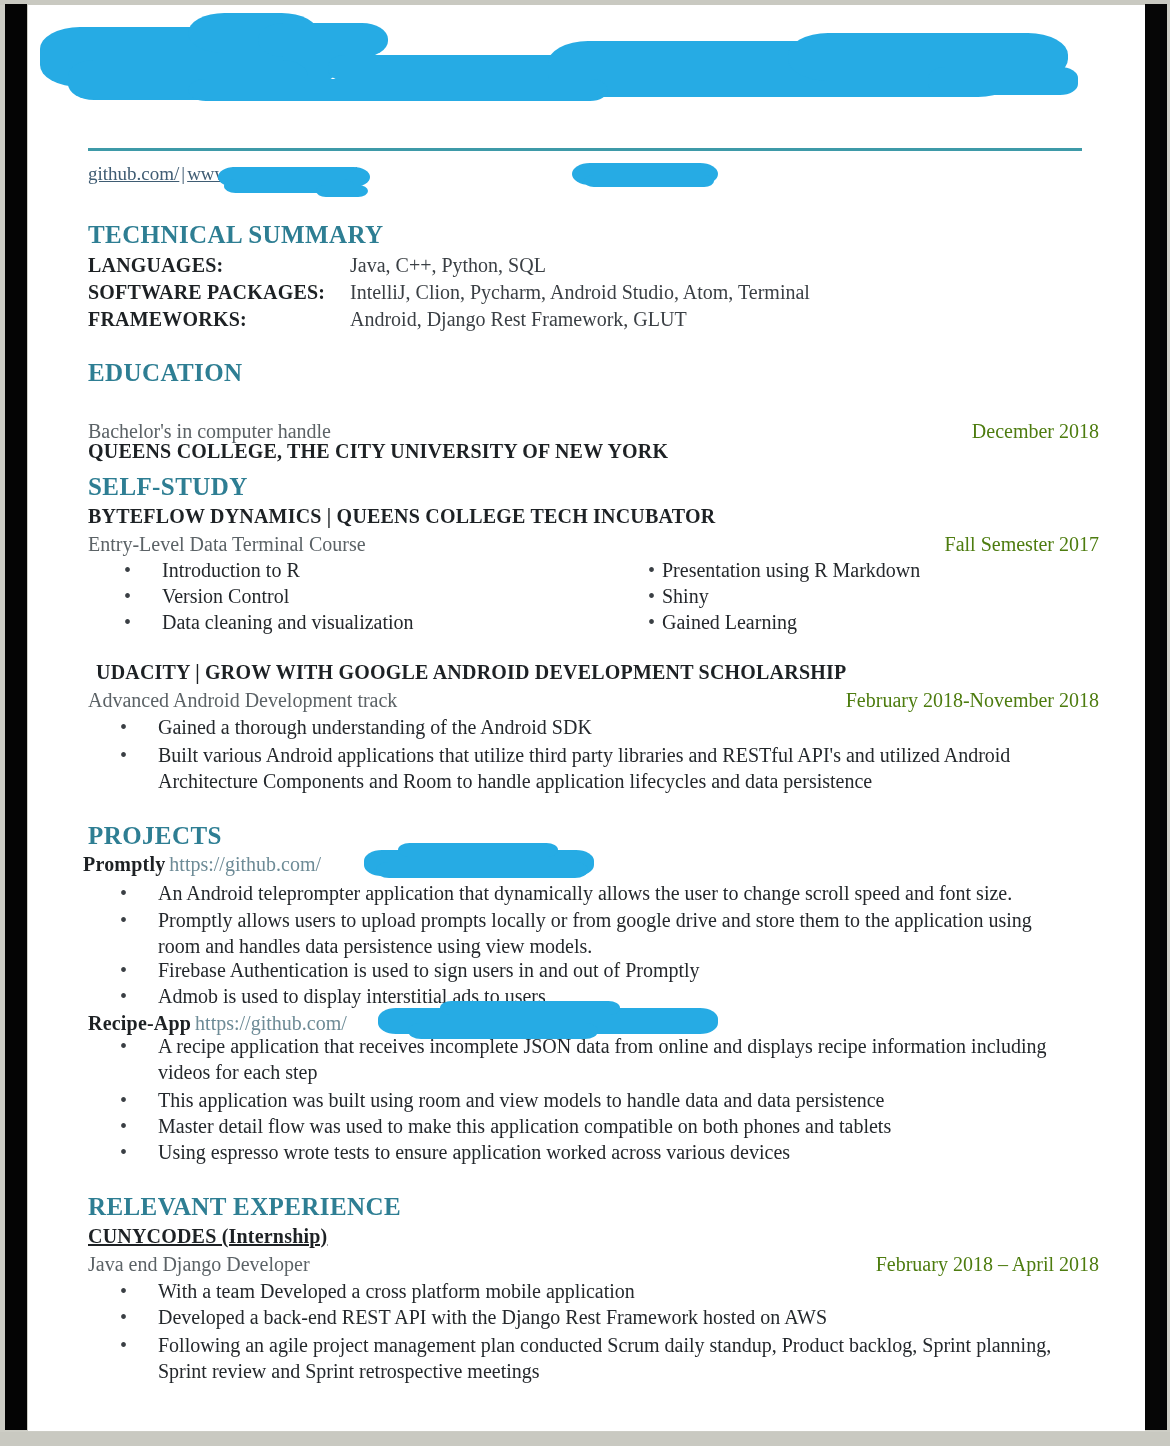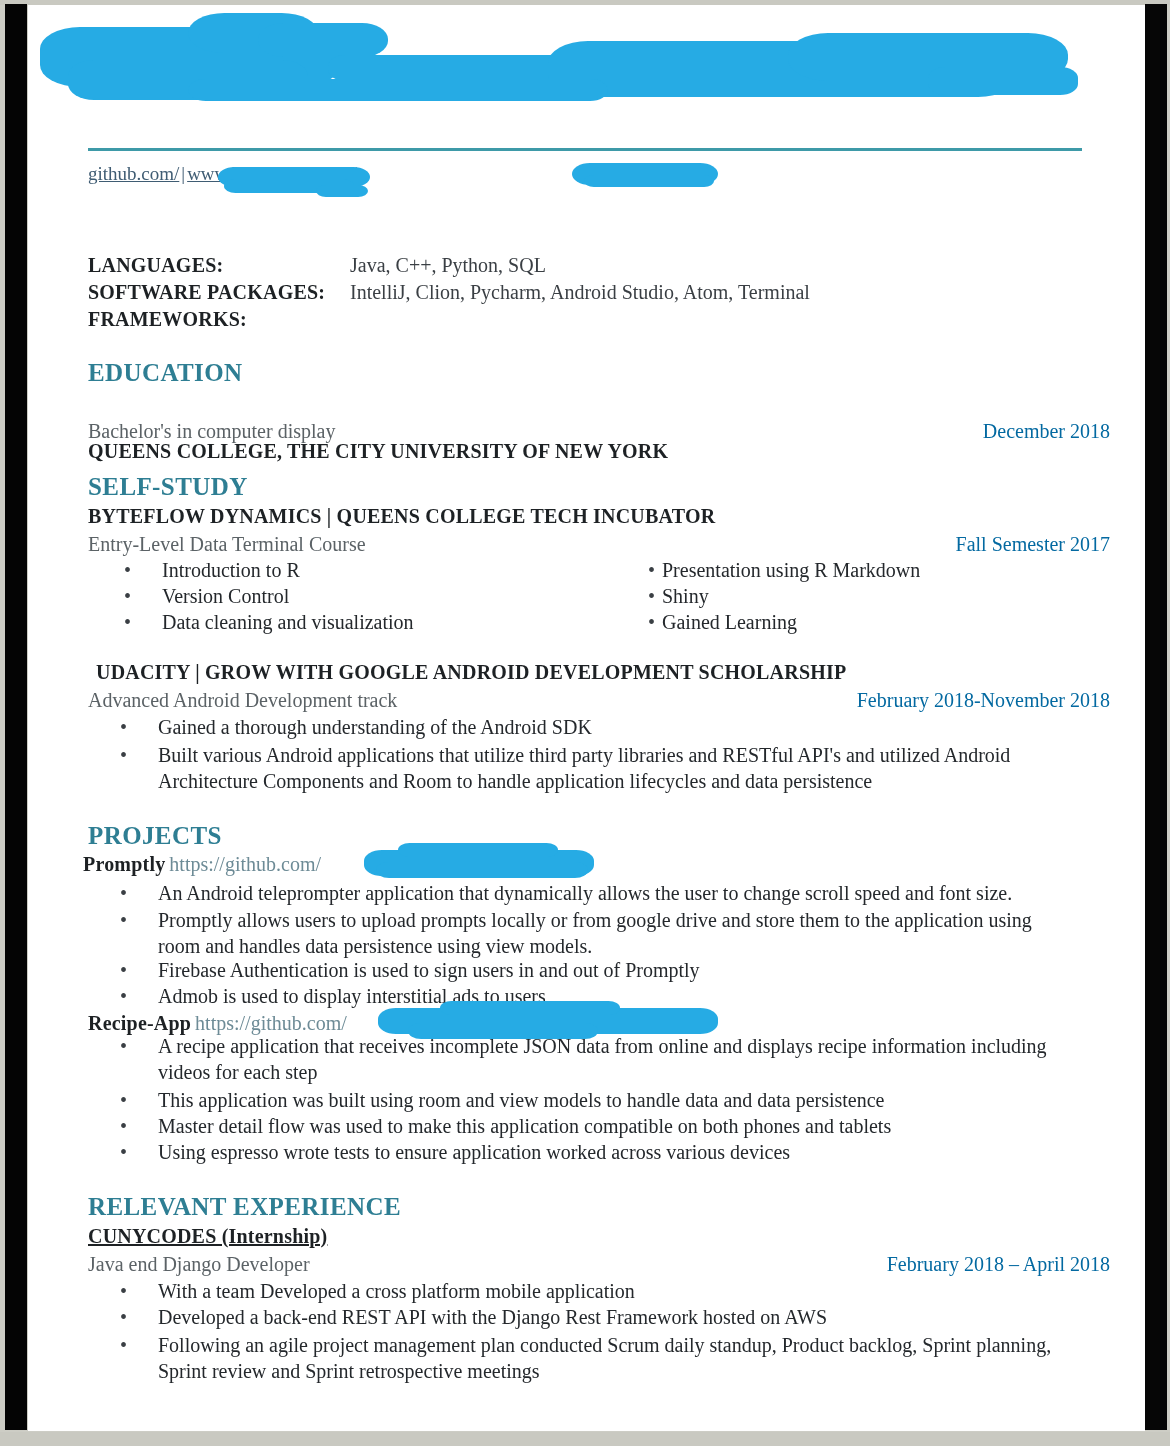--- a/index.html
+++ b/index.html
@@ -139,22 +139,22 @@
     color: #1d2124;
     font-size: 20px;
     letter-spacing: 0.2px;
   }
   .subtle {
     color: #5b6266;
     font-size: 20px;
   }
   .right-date {
     position: absolute;
-    right: 35px;
-    color: #0369a1;
+    right: 46px;
+    color: #4d7c0f;
     font-size: 20px;
     white-space: nowrap;
     text-align: right;
   }
 
   
   .ts-label {
     position: absolute;
     left: 60px;
     font-weight: bold;
@@ -224,33 +224,35 @@
 
       <div class="links-row">
         <span class="lnk">github.com/</span><span class="sep">|</span><span class="lnk">www.linkedin.com/in/</span>
       </div>
       <div class="redaction r-round3" style="left:190px; top:162px; width:152px; height:20px;"></div>
       <div class="redaction r-round3" style="left:196px; top:174px; width:130px; height:14px;"></div>
       <div class="redaction r-round3" style="left:288px; top:180px; width:52px; height:12px;"></div>
       <div class="redaction r-round3" style="left:544px; top:158px; width:146px; height:22px;"></div>
       <div class="redaction r-round3" style="left:556px; top:170px; width:130px; height:12px;"></div>
 
+      <div class="section-heading" style="top:216px;">TECHNICAL SUMMARY</div>
 
       <div class="ts-label" style="top:249px;">LANGUAGES:</div>
       <div class="ts-value" style="top:249px;">Java, C++, Python, SQL</div>
 
       <div class="ts-label" style="top:276px;">SOFTWARE PACKAGES:</div>
       <div class="ts-value" style="top:276px;">IntelliJ, Clion, Pycharm, Android Studio, Atom, Terminal</div>
 
       <div class="ts-label" style="top:303px;">FRAMEWORKS:</div>
+      <div class="ts-value" style="top:303px;">Android, Django Rest Framework, GLUT</div>
 
       <div class="section-heading" style="top:354px;">EDUCATION</div>
 
       <div class="line bold-dark" style="left:60px; top:396px;margin-top:39px;">QUEENS COLLEGE, THE CITY UNIVERSITY OF NEW YORK</div>
-      <div class="line subtle" style="left:60px; top:415px;">Bachelor's in computer display</div>
+      <div class="line subtle" style="left:60px; top:415px;">Bachelor's in computer handle</div>
       <div class="right-date" style="top:415px;">December 2018</div>
 
       <div class="section-heading" style="top:468px;">SELF-STUDY</div>
 
       <div class="line bold-dark" style="left:60px; top:500px;">BYTEFLOW DYNAMICS | QUEENS COLLEGE TECH INCUBATOR</div>
       <div class="line subtle" style="left:60px; top:528px;">Entry-Level Data Terminal Course</div>
       <div class="right-date" style="top:528px;">Fall Semester 2017</div>
 
       <div class="bullet-item bullet-wide" style="left:96px; top:554px; width:480px;">
         <span class="dot">•</span>

